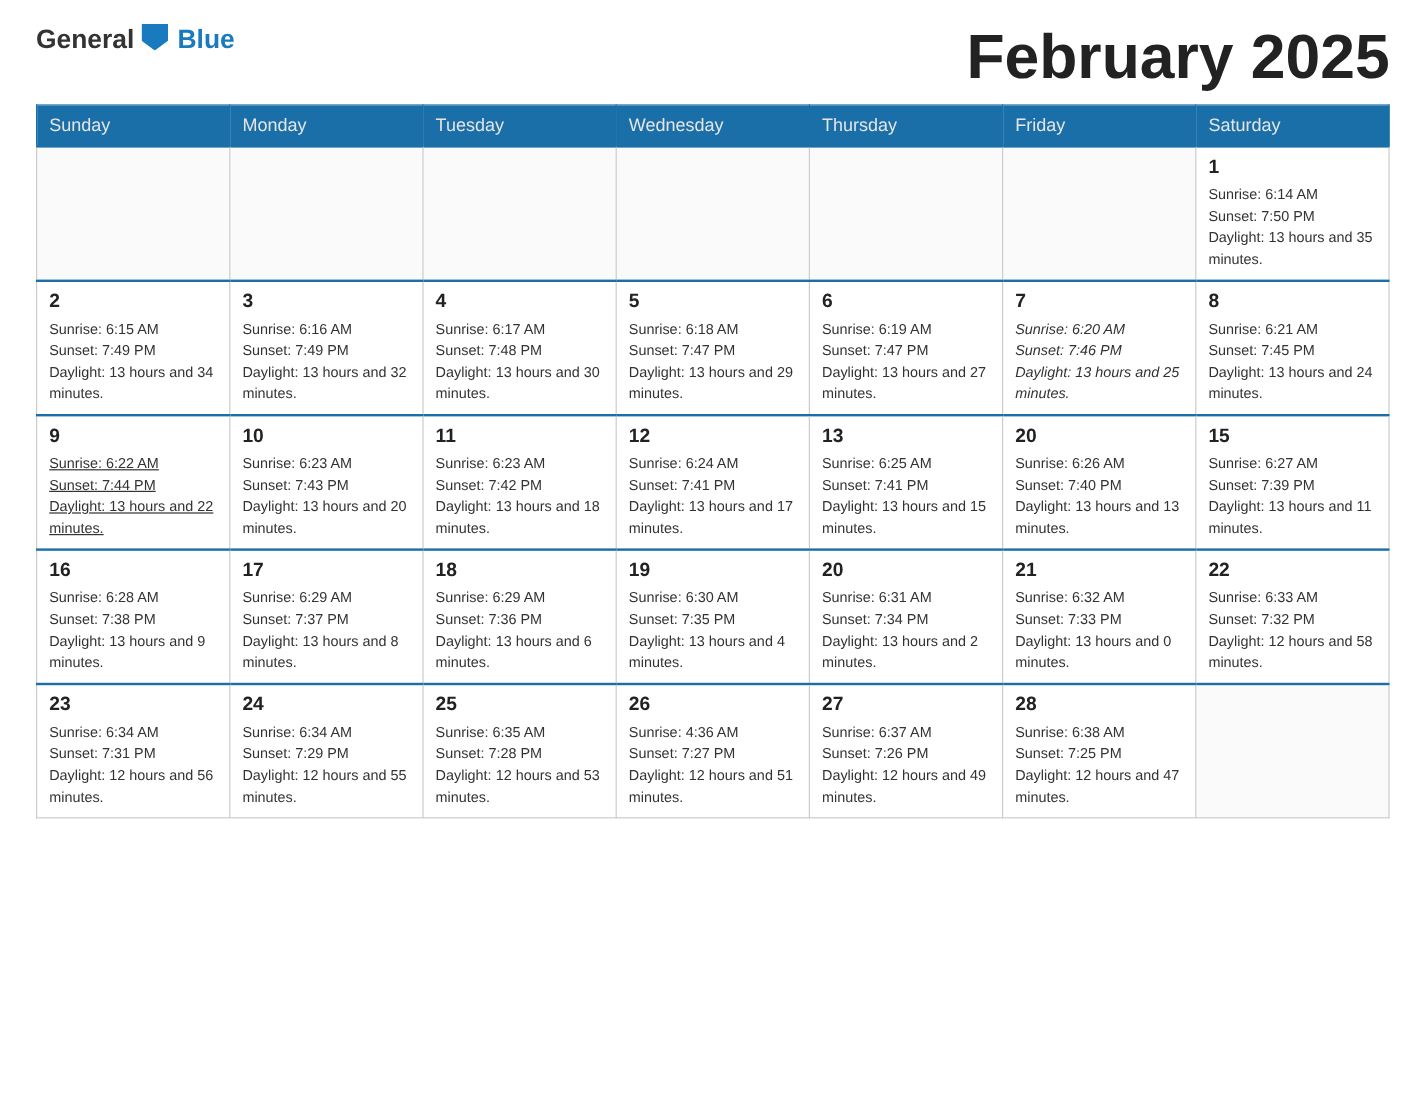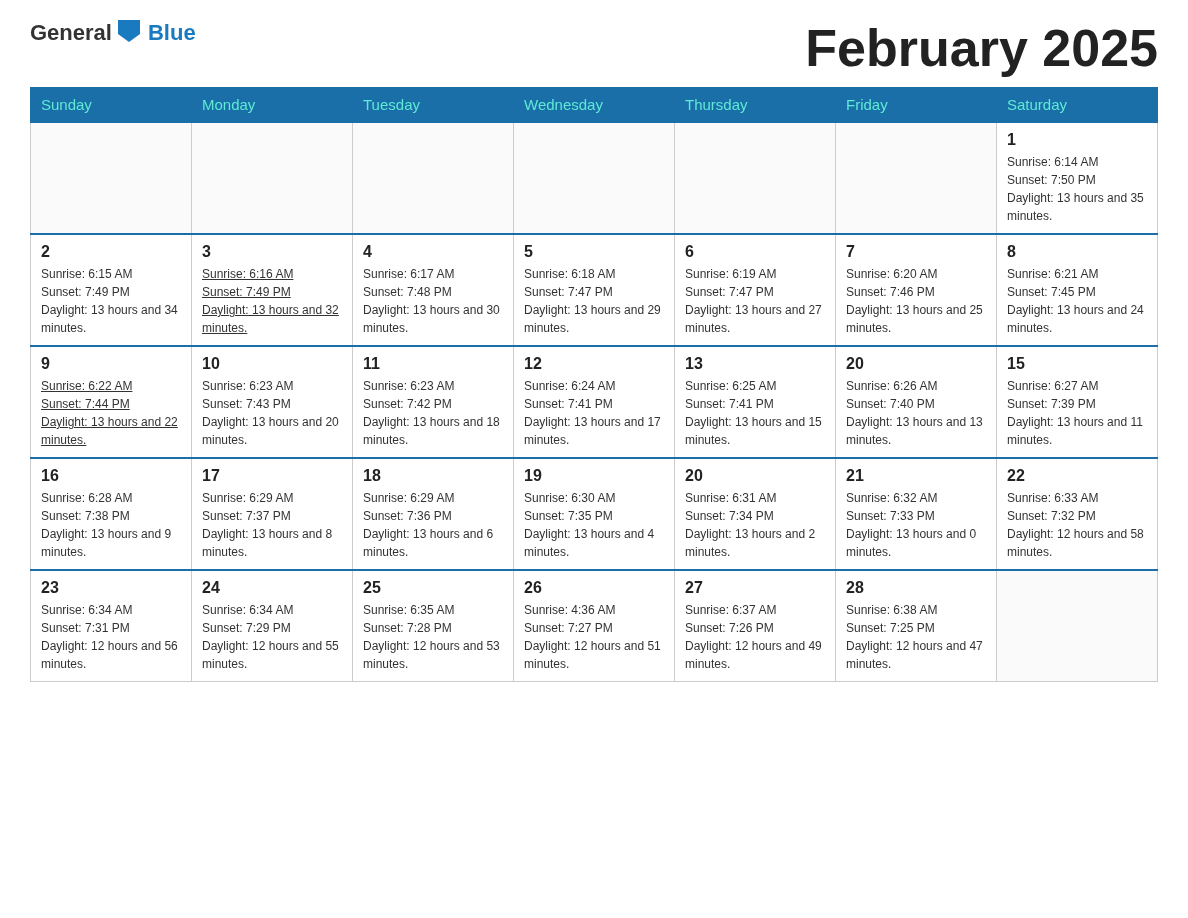--- a/index.html
+++ b/index.html
@@ -50,21 +50,21 @@
       color: #555;
       margin-top: 4px;
     }
     .calendar {
       width: 100%;
       border-collapse: collapse;
       margin-top: 10px;
     }
     .calendar th {
       background-color: #1a6fa8;
-      color: #5eead4;
+      color: #e5e5e5;
       font-size: 15px;
       font-weight: normal;
       padding: 8px 10px;
       text-align: left;
       border: 1px solid #1a6fa8;
     }
     .calendar td {
       vertical-align: top;
       border: 1px solid #ccc;
       padding: 8px 10px;
@@ -138,21 +138,21 @@
       </tr>
       <tr class="row-border">
         <td>
           <div class="day-number">2</div>
           <div class="day-info" style="white-space: pre-line;">Sunrise: 6:15 AM
 Sunset: 7:49 PM
 Daylight: 13 hours and 34 minutes.</div>
         </td>
         <td>
           <div class="day-number">3</div>
-          <div class="day-info" style="white-space: pre-line; text-decoration: underline;">Sunrise: 6:16 AM
+          <div class="day-info" style="white-space: pre-line;">Sunrise: 6:16 AM
 Sunset: 7:49 PM
 Daylight: 13 hours and 32 minutes.</div>
         </td>
         <td>
           <div class="day-number">4</div>
           <div class="day-info" style="white-space: pre-line;">Sunrise: 6:17 AM
 Sunset: 7:48 PM
 Daylight: 13 hours and 30 minutes.</div>
         </td>
         <td>
@@ -162,21 +162,21 @@
 Daylight: 13 hours and 29 minutes.</div>
         </td>
         <td>
           <div class="day-number">6</div>
           <div class="day-info" style="white-space: pre-line;">Sunrise: 6:19 AM
 Sunset: 7:47 PM
 Daylight: 13 hours and 27 minutes.</div>
         </td>
         <td>
           <div class="day-number">7</div>
-          <div class="day-info" style="white-space: pre-line;">Sunrise: 6:20 AM
+          <div class="day-info" style="white-space: pre-line; font-style: italic;">Sunrise: 6:20 AM
 Sunset: 7:46 PM
 Daylight: 13 hours and 25 minutes.</div>
         </td>
         <td>
           <div class="day-number">8</div>
           <div class="day-info" style="white-space: pre-line;">Sunrise: 6:21 AM
 Sunset: 7:45 PM
 Daylight: 13 hours and 24 minutes.</div>
         </td>
       </tr>

